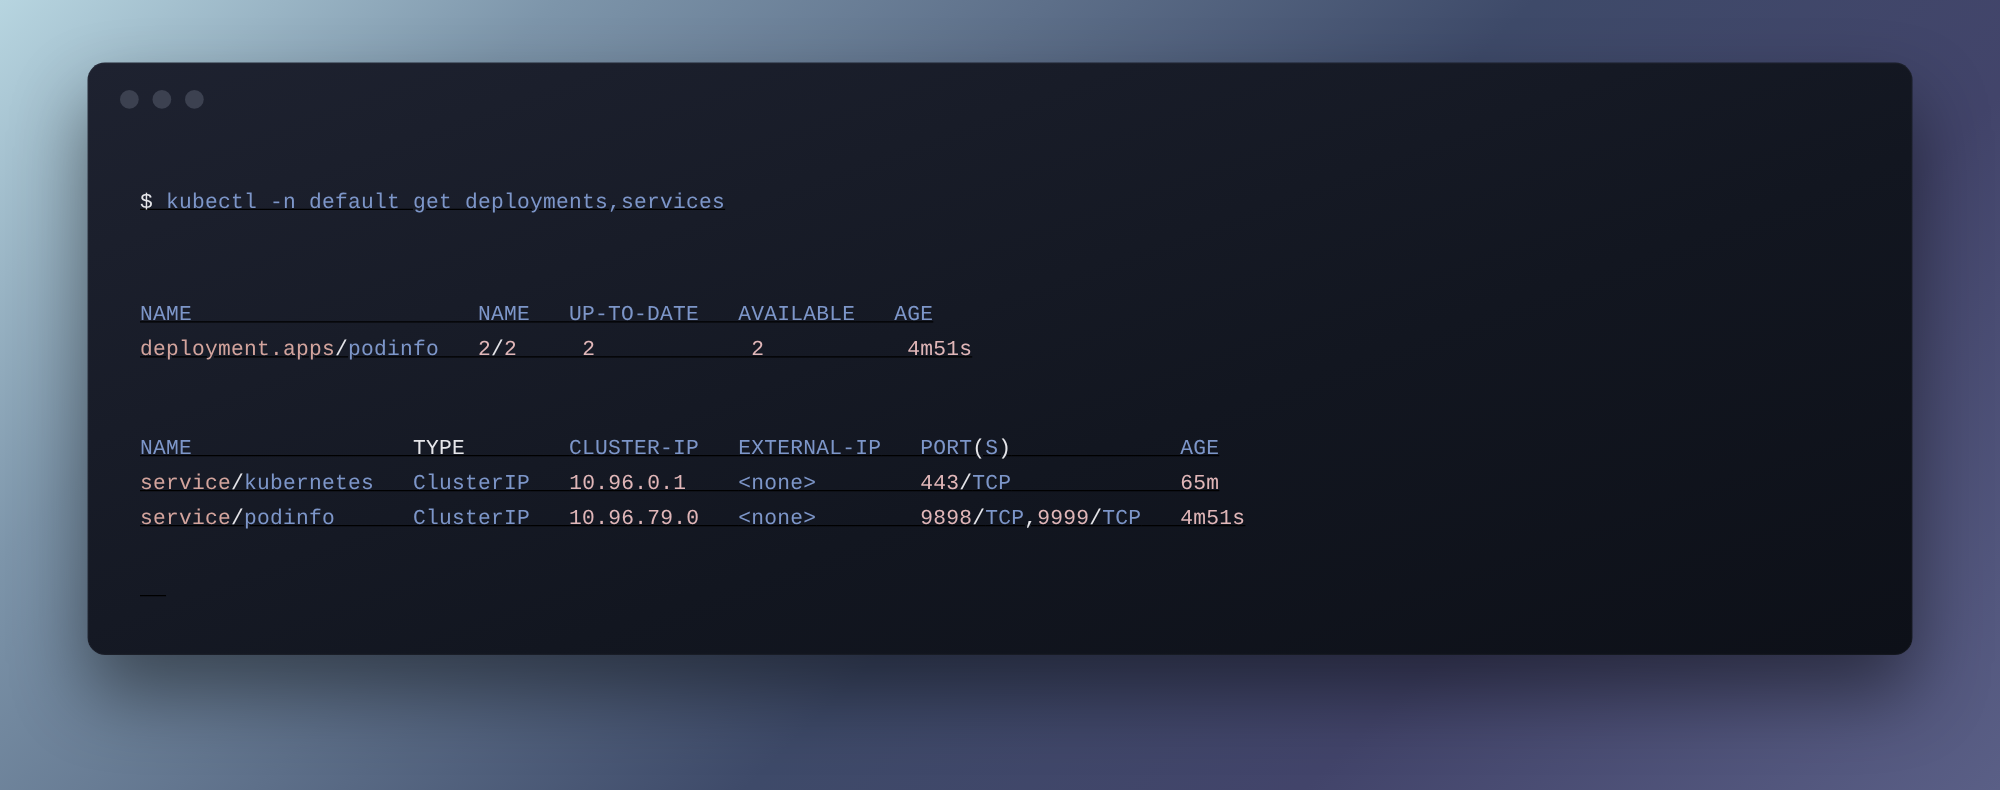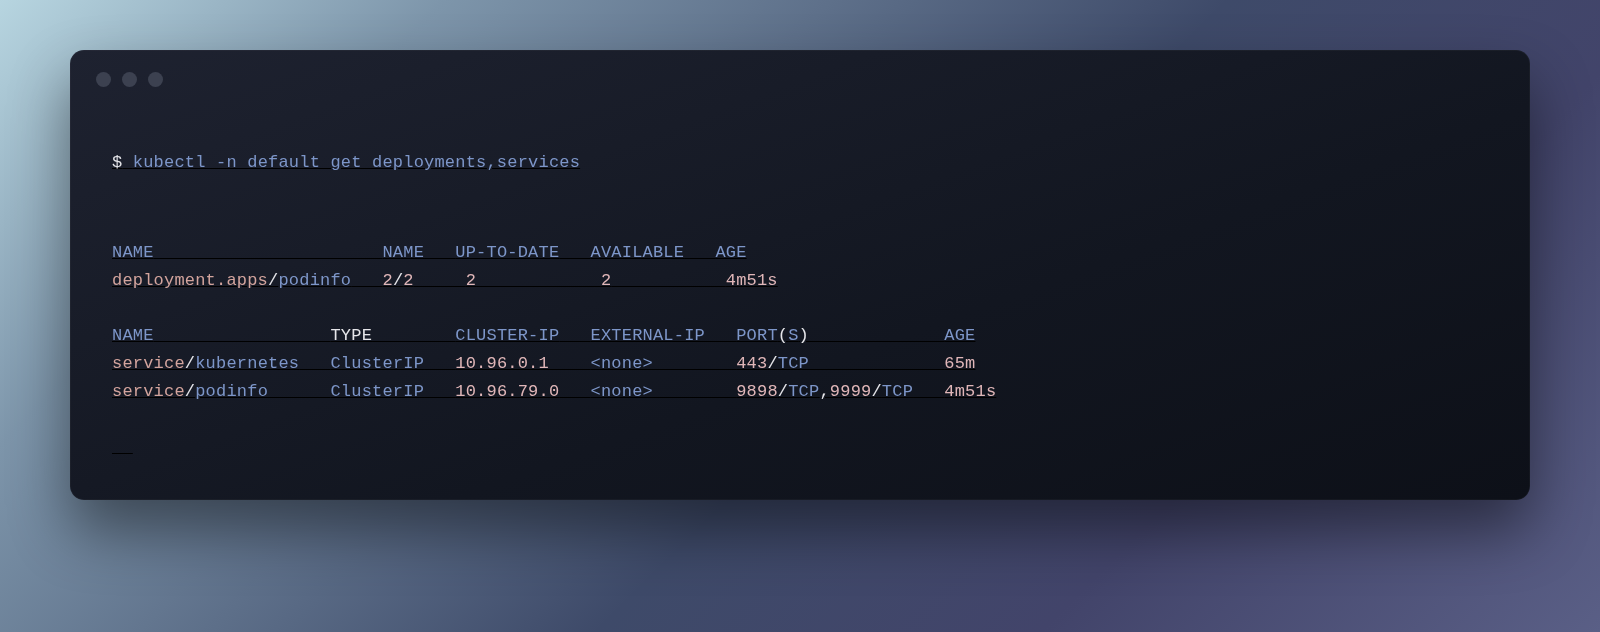--- a/index.html
+++ b/index.html
@@ -46,21 +46,21 @@
     line-height: 1.64;
     white-space: pre;
     font-weight: 500;
     letter-spacing: 0.2px;
     text-decoration: underline;
   }
   .c-white  { color: #e6e6ea; }
   .c-blue   { color: #7d96c9; }
   .c-orange { color: #d3a49d; text-align: right; }
   .c-pink   { color: #e0b6b8; }
-  .block + .block { }
+  .block + .block { margin-top: 24px; }
   .cmdblock { margin-bottom: 34px; }
 </style>
 </head>
 <body>
 
 <div class="terminal">
   <div class="titlebar">
     <span class="dot"></span>
     <span class="dot"></span>
     <span class="dot"></span>

